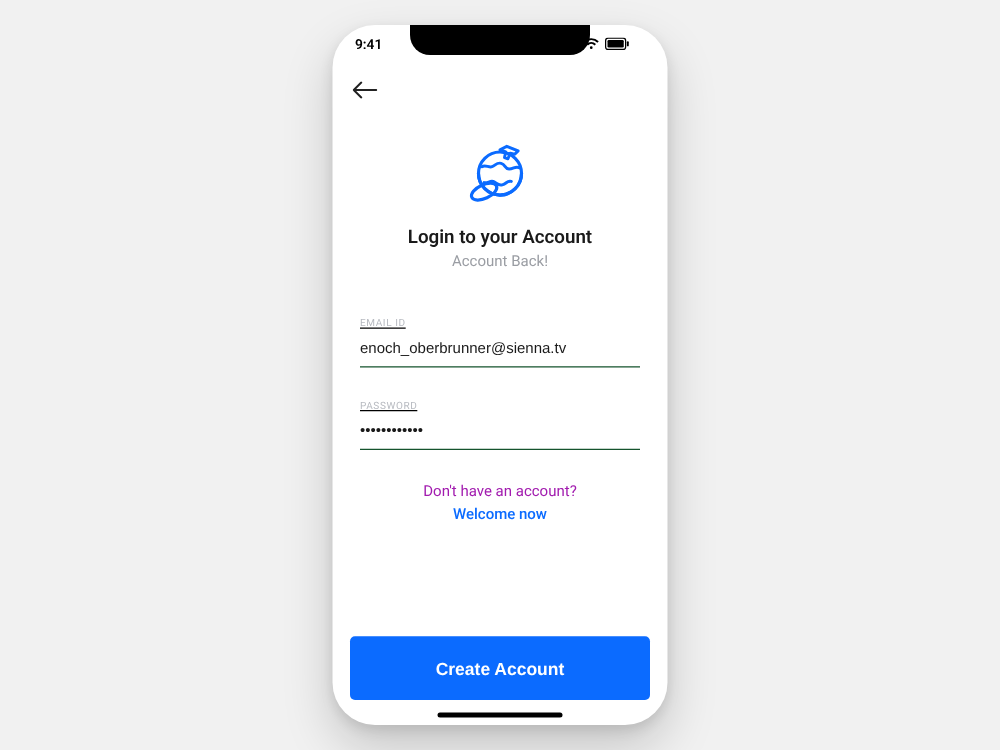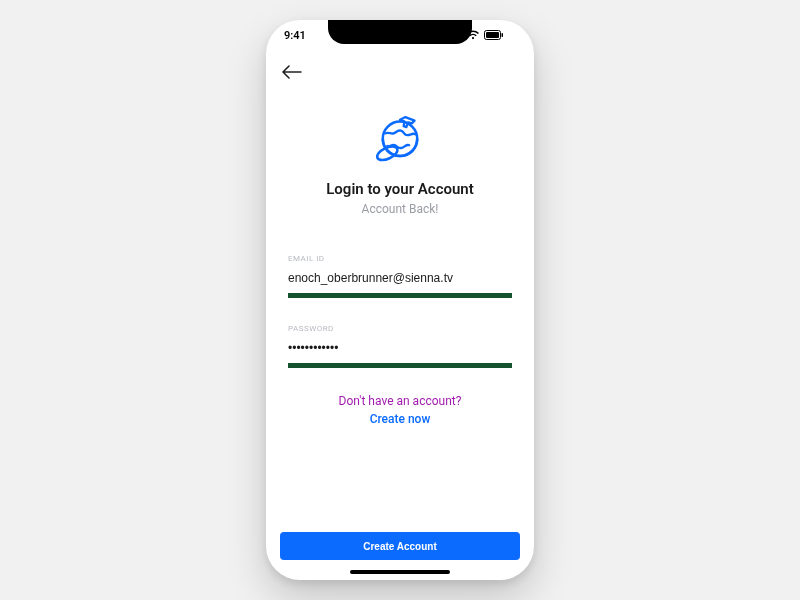--- a/index.html
+++ b/index.html
@@ -85,32 +85,32 @@
   }
   .subtitle {
     margin-top: 4px;
     font-size: 12px;
     color: #9a9da3;
   }
   .form {
     margin-top: 38px;
     padding: 0 22px;
   }
-  .field { margin-bottom: 26px; }
+  .field { margin-bottom: 26px; text-decoration: underline; }
   .field-label {
     font-size: 8px;
     letter-spacing: 0.06em;
     color: #b7bac0;
     text-transform: uppercase;
     margin-bottom: 4px;
   }
   .field-input {
     width: 100%;
     border: none;
-    border-bottom: 5px solid #14532d;
+    border-bottom: 1px solid #14532d;
     padding: 4px 0 8px 0;
     font-size: 12px;
     color: #1a1a1a;
     outline: none;
     background: transparent;
   }
   .field-input::placeholder { color: #9a9da3; }
   .signup-block {
     margin-top: 18px;
     text-align: center;
@@ -126,22 +126,22 @@
   .bottom {
     margin-top: auto;
     padding: 0 14px 20px 14px;
   }
   .primary-btn {
     width: 100%;
     background: #0b6bff;
     color: #fff;
     border: none;
     border-radius: 4px;
-    height: 28px;
-    font-size: 10px;
+    height: 51px;
+    font-size: 14px;
     font-weight: 600;
     cursor: pointer;
   }
   .home-indicator {
     position: absolute;
     bottom: 6px;
     left: 50%;
     transform: translateX(-50%);
     width: 100px;
     height: 4px;
@@ -210,21 +210,21 @@
         <div class="field-label">EMAIL ID</div>
         <input class="field-input" type="text" value="enoch_oberbrunner@sienna.tv" style="">
       </div>
       <div class="field">
         <div class="field-label">PASSWORD</div>
         <input class="field-input" type="text" value="••••••••••••" style="">
       </div>
 
       <div class="signup-block">
         <div class="signup-q">Don't have an account?</div>
-        <div class="signup-link">Create now</div>
+        <div class="signup-link">Welcome now</div>
       </div>
     </div>
 
     <div class="bottom">
       <button class="primary-btn">Create Account</button>
     </div>
 
     <div class="home-indicator"></div>
   </div>
 </div>

